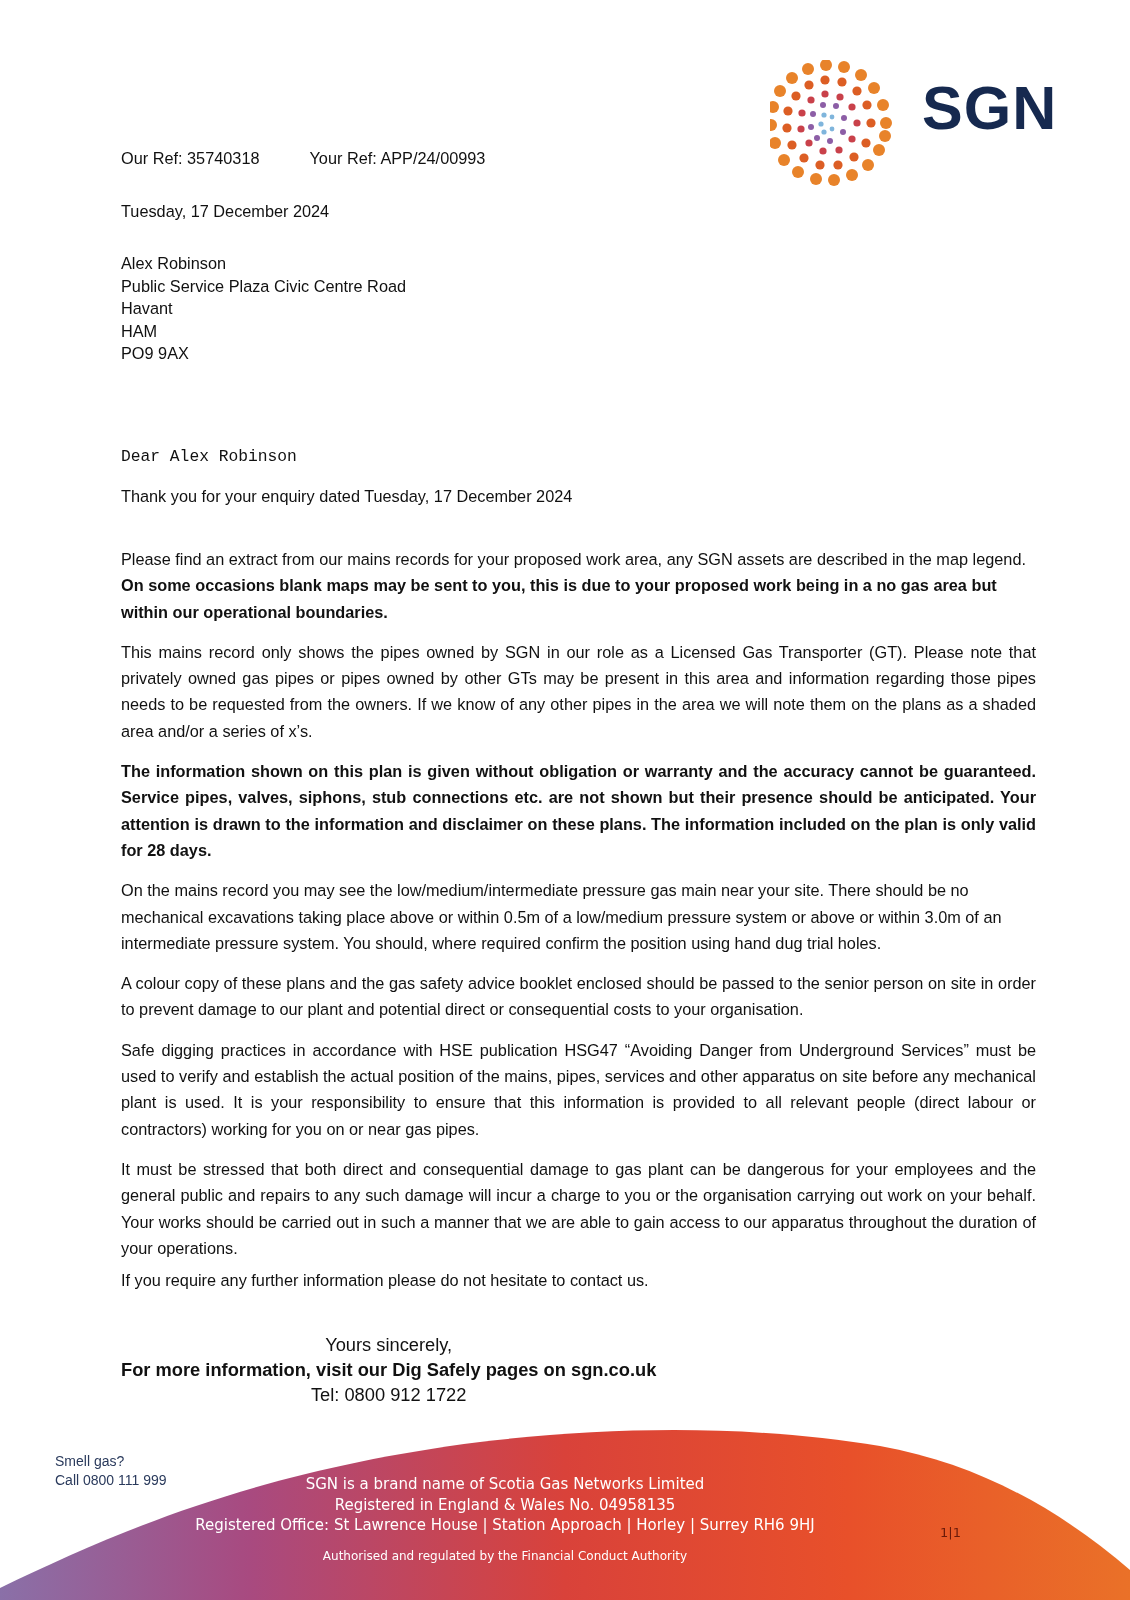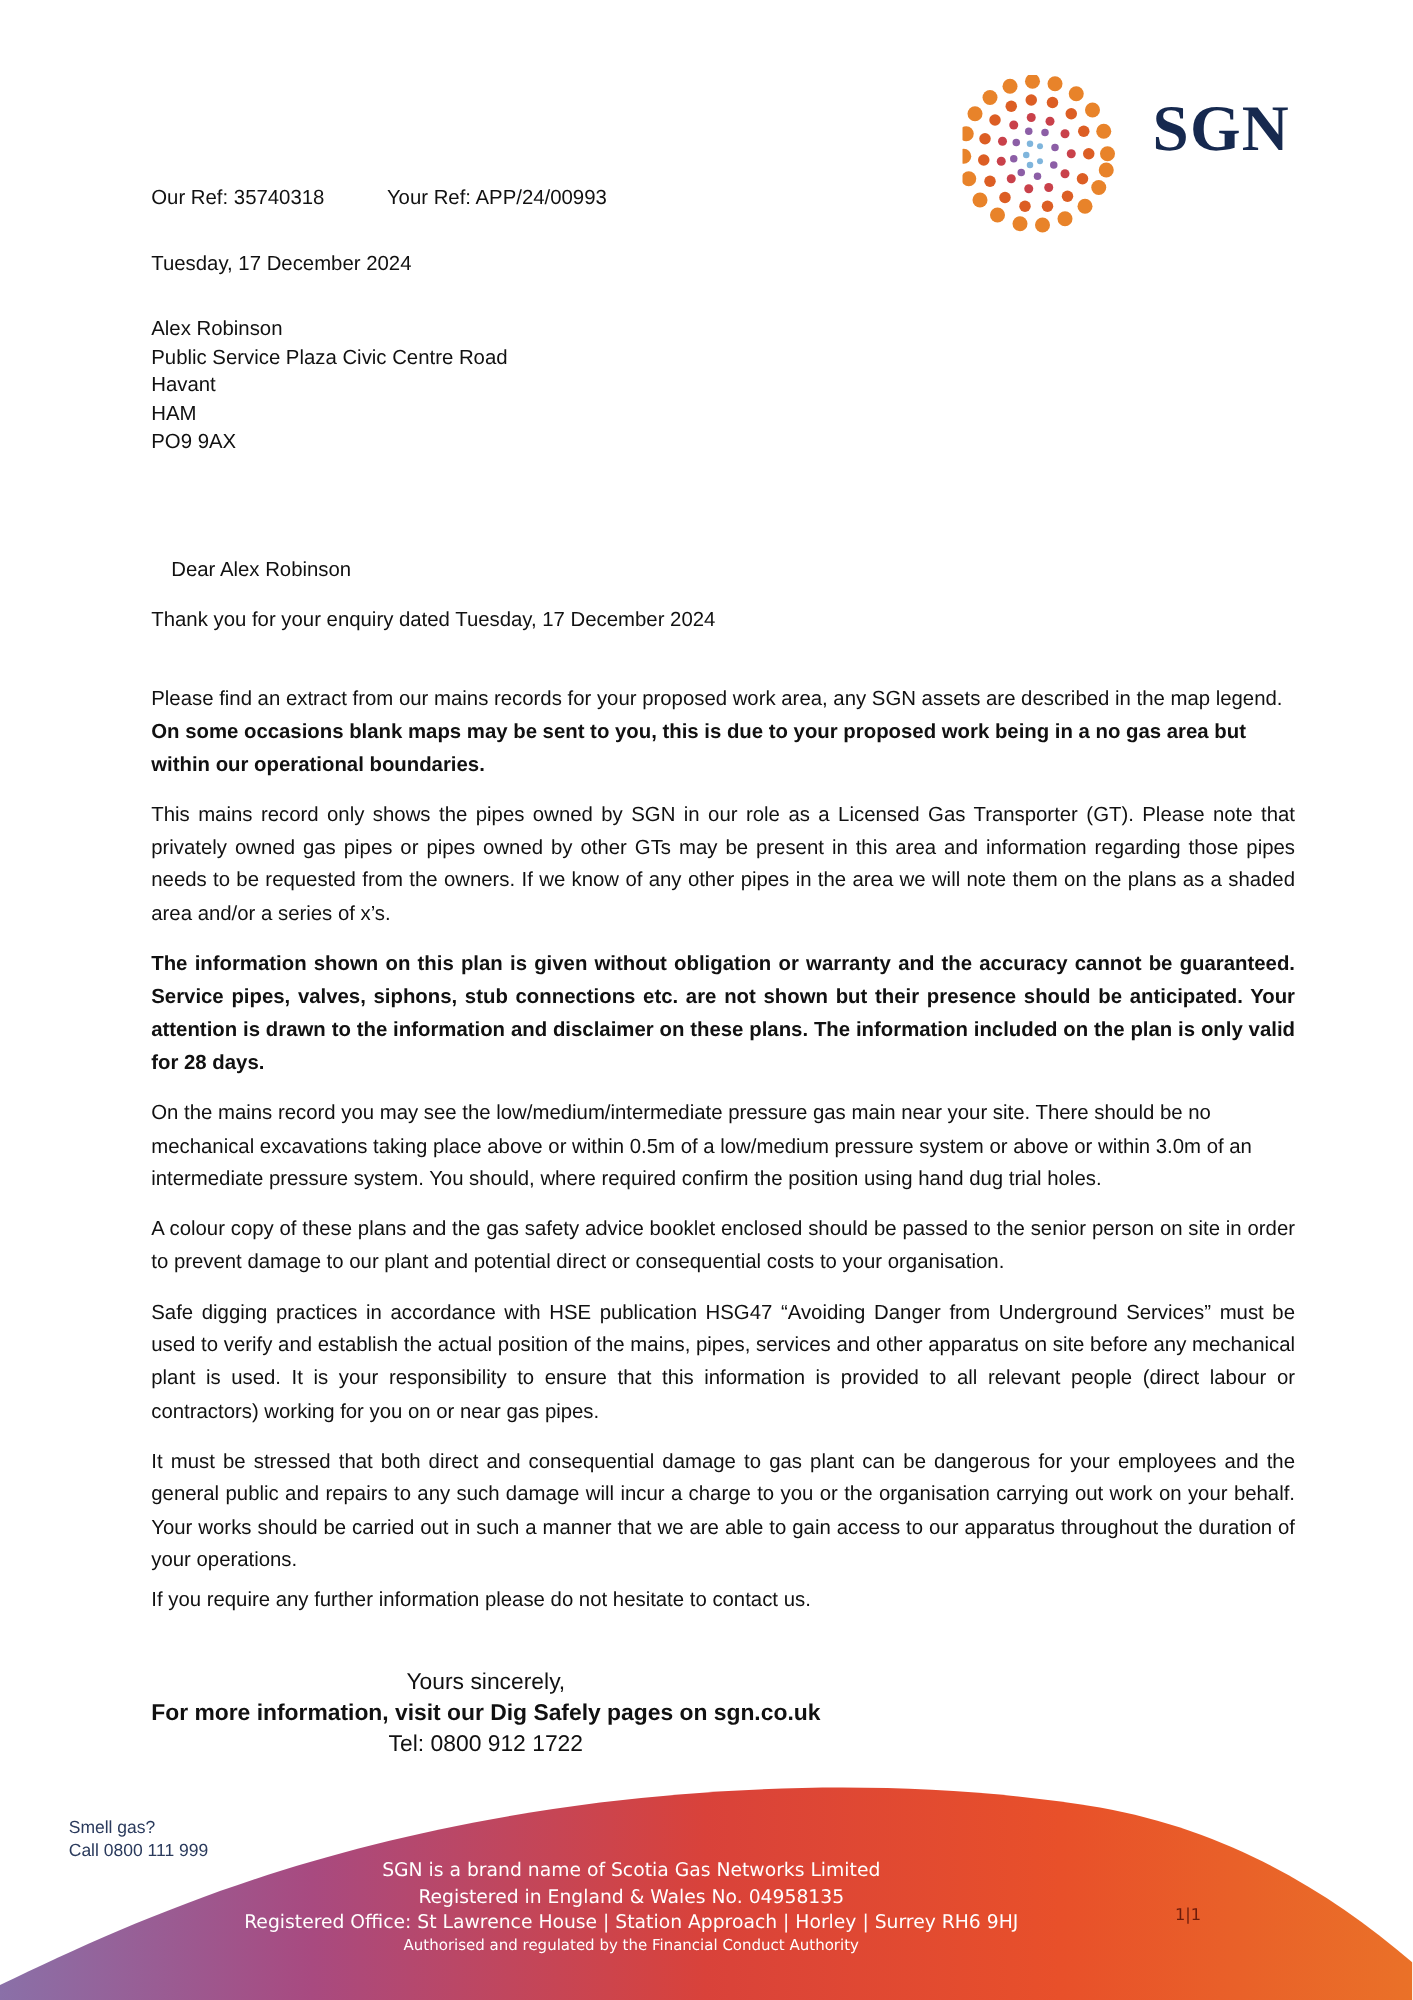--- a/index.html
+++ b/index.html
@@ -3,49 +3,49 @@
   <meta charset="utf-8">
   <style>
     html, body { margin: 0; padding: 0; background: #ffffff; }
     body { width: 1130px; height: 1600px; position: relative; overflow: hidden;
            font-family: "Liberation Sans", "DejaVu Sans", sans-serif; color: #111; }
     .page { position: absolute; left: 0; top: 0; width: 1130px; height: 1600px; }
 
     
     .logo { position: absolute; left: 770px; top: 60px; width: 300px; height: 130px; }
     .logo svg { position: absolute; left: 0; top: 0; }
-    .logo-text { position: absolute; left: 152px; top: 18px; font-size: 52px; font-weight: bold;
-                 color: #16294f; letter-spacing: 1px; font-family: Liberation Serif, serif; line-height: 1; text-align: right; }
+    .logo-text { position: absolute; left: 152px; top: 18px; font-size: 61px; font-weight: bold;
+                 color: #16294f; letter-spacing: 1px; font-family: Liberation Sans, sans-serif; line-height: 1; text-align: right; }
 
     .letter { position: absolute; left: 121px; top: 0; width: 915px; font-size: 16.3px; line-height: 21px; }
     .ref-line { position: absolute; top: 148px; left: 0; white-space: nowrap; }
     .ref-line span + span { margin-left: 50px; }
     .date { position: absolute; top: 201px; left: 0; }
     .address { position: absolute; top: 252px; left: 0; line-height: 22.6px; }
     .address div { white-space: nowrap; }
-    .salutation { position: absolute; top: 446px; left: 16px; }
+    .salutation { position: absolute; top: 446px; left: 0; font-family: Liberation Mono, monospace; }
     .thanks { position: absolute; top: 486px; left: 0; }
 
     .body-text { position: absolute; top: 532px; left: 0; width: 915px; }
     .body-text p { margin: 14px 0 11px 0; line-height: 26.3px; text-align: justify; }
     .body-text p.left { text-align: left; }
     .body-text b { font-weight: bold; }
 
     .further { position: absolute; top: 1270px; left: 0; }
     .signoff { position: absolute; top: 1332px; left: 0; font-size: 18.3px; line-height: 25px; white-space: nowrap; text-align: center; }
     .signoff .bold { font-weight: bold; }
 
     
     .footer { position: absolute; left: 0; top: 1420px; width: 1130px; height: 180px; }
     .footer svg { position: absolute; left: 0; top: 0; }
     .smell { position: absolute; left: 55px; top: 1452px; font-size: 14px; line-height: 19px; color: #2a3a5c;
              font-family: Liberation Sans, sans-serif; }
     .foot-text { position: absolute; left: 195px; width: 620px; text-align: center; color: #ffffff;
                  font-family: "DejaVu Sans", sans-serif; }
-    .ft1 { top: 1474px; font-size: 15px; line-height: 20.5px; margin-top: 12px; }
+    .ft1 { top: 1474px; font-size: 15px; line-height: 20.5px; }
     .ft2 { top: 1549px; font-size: 12px; }
     .pagenum { position: absolute; left: 940px; top: 1525px; font-size: 13px; color: #6a1a0a;
                font-family: "DejaVu Sans", sans-serif; }
   </style>
 </head>
 <body>
 
 <div class="page">
 
   <div class="logo">

